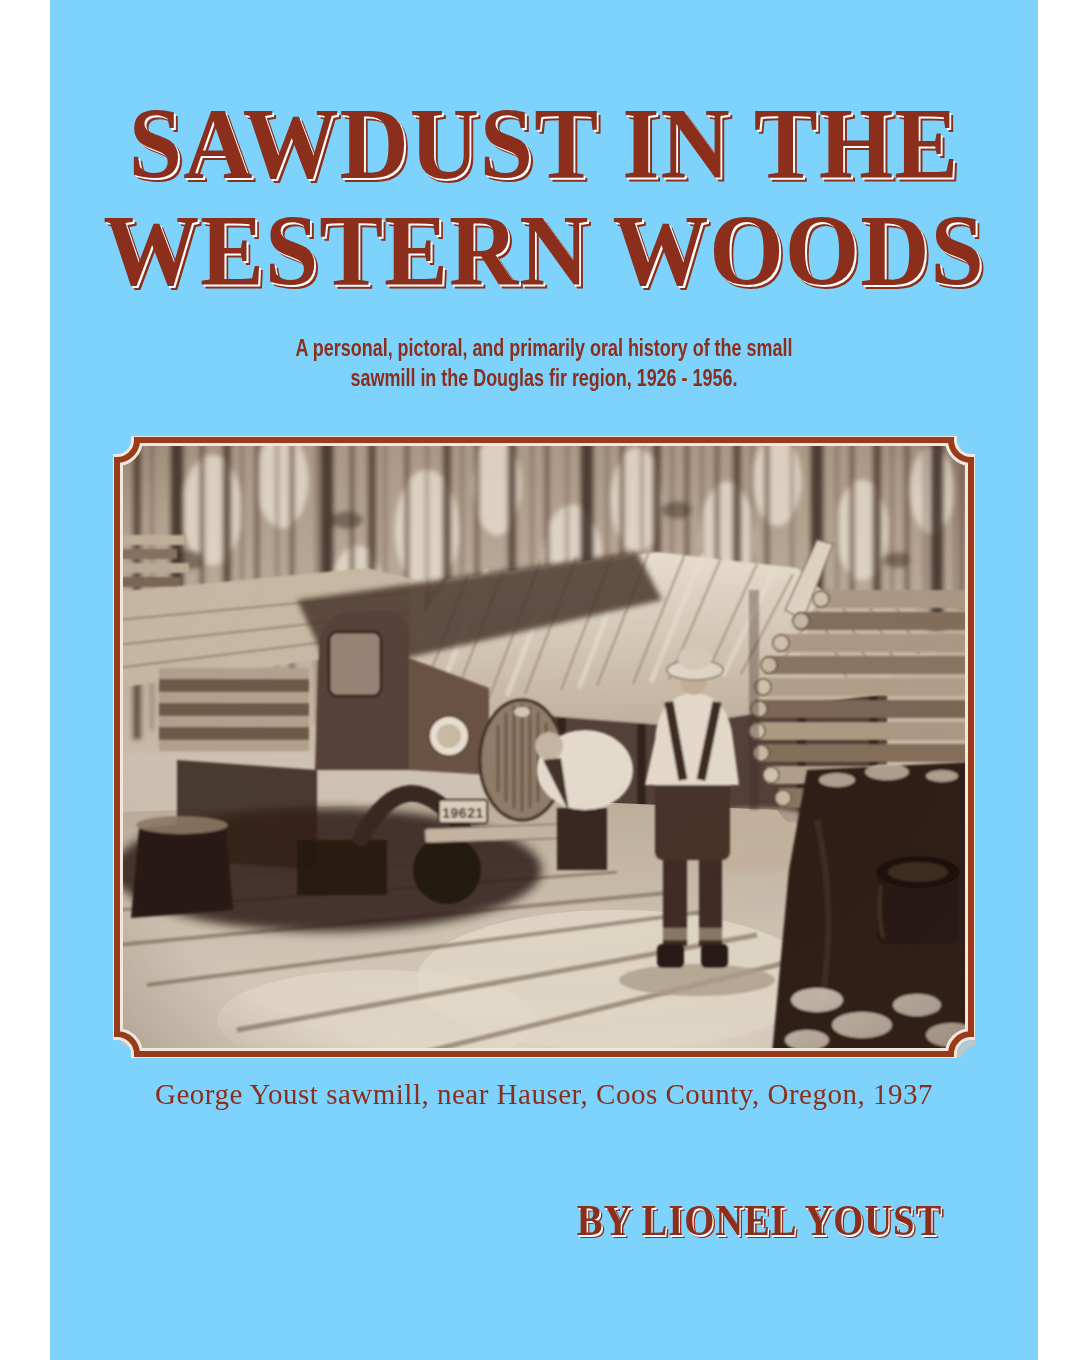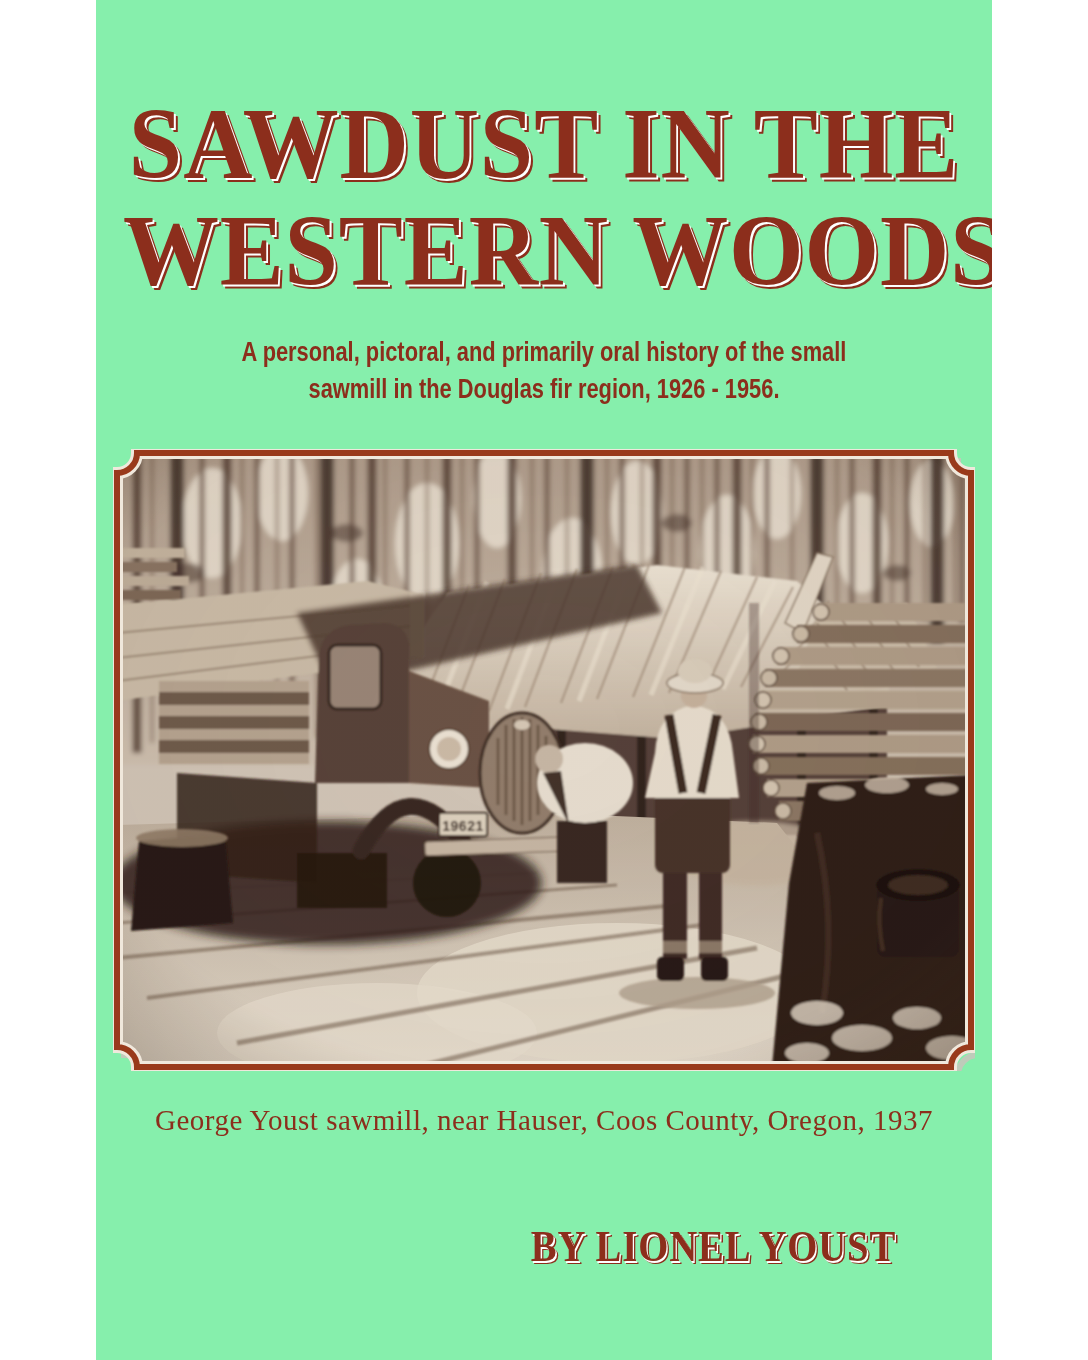--- a/index.html
+++ b/index.html
@@ -1,39 +1,39 @@
 <!DOCTYPE html>
 <html><head>
 <meta charset="utf-8">
 <style>
   html,body { margin:0; padding:0; background:#ffffff; }
   .cover {
-    position:relative; width:896px; height:1360px; margin:0 auto;
-    background:#86efac; overflow:hidden;
+    position:relative; width:988px; height:1360px; margin:0 auto;
+    background:#7dd3fc; overflow:hidden;
     font-family:"Liberation Serif", serif;
   }
   .title {
     margin:0; padding-top:90px; text-align:center;
     color:#8c2e1c; font-weight:700; font-size:102px; line-height:1.05;
     letter-spacing:1px;
   }
   .title .tline {
     display:block; transform:scaleX(.94); transform-origin:50% 50%;
     white-space:nowrap;
     text-shadow:2px 2px 0 #ffffff, 4px 4px 0 #8c2e1c;
   }
   .subtitle {
     margin:30px 0 0; text-align:center; color:#8c2e1c;
     font-family:"Liberation Sans", sans-serif; font-weight:700;
-    font-size:28px; line-height:1.30;
+    font-size:23px; line-height:1.30;
   }
   .subtitle .sline { display:block; transform:scaleX(.78); transform-origin:50% 50%; white-space:nowrap; }
   .photo-frame { margin:42px auto 0; width:862px; height:622px; }
   .caption {
-    margin:33px 0 0; text-align:center; color:#8c2e1c;
+    margin:20px 0 0; text-align:center; color:#8c2e1c;
     font-size:29px; font-weight:400; letter-spacing:.5px;
   }
   .author {
     margin:84px 96px 8px 0; text-align:right; color:#8c2e1c;
     font-weight:700; font-size:44px;
   }
   .author .aline {
     display:inline-block; transform:scaleX(.88); transform-origin:100% 50%;
     white-space:nowrap; letter-spacing:1px;
     text-shadow:1.5px 1.5px 0 #ffffff, 3px 3px 0 #8c2e1c;

